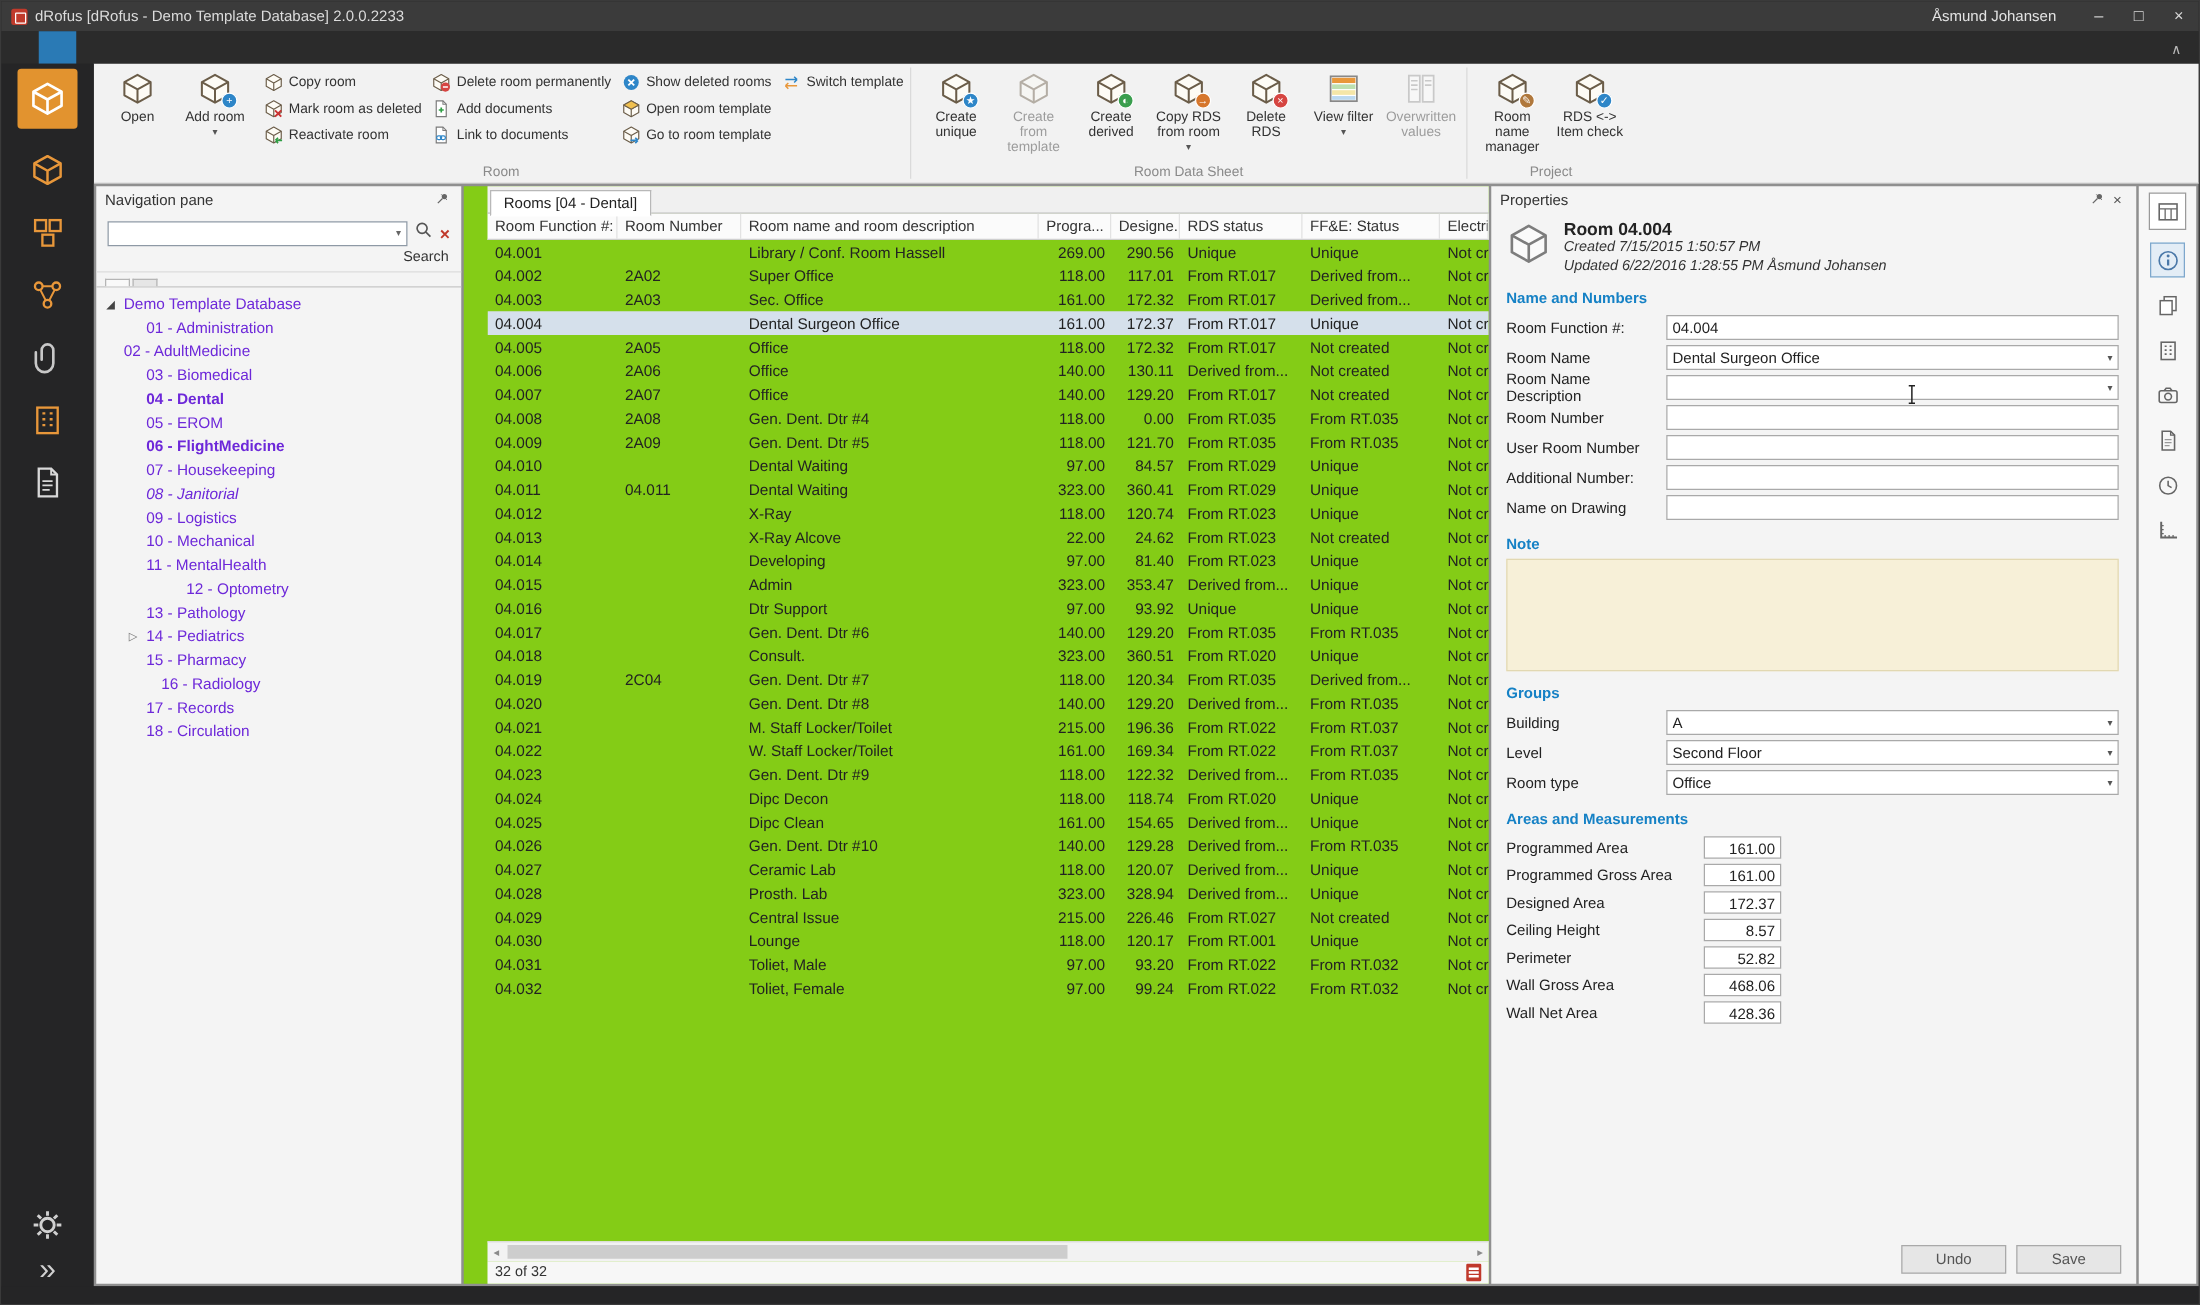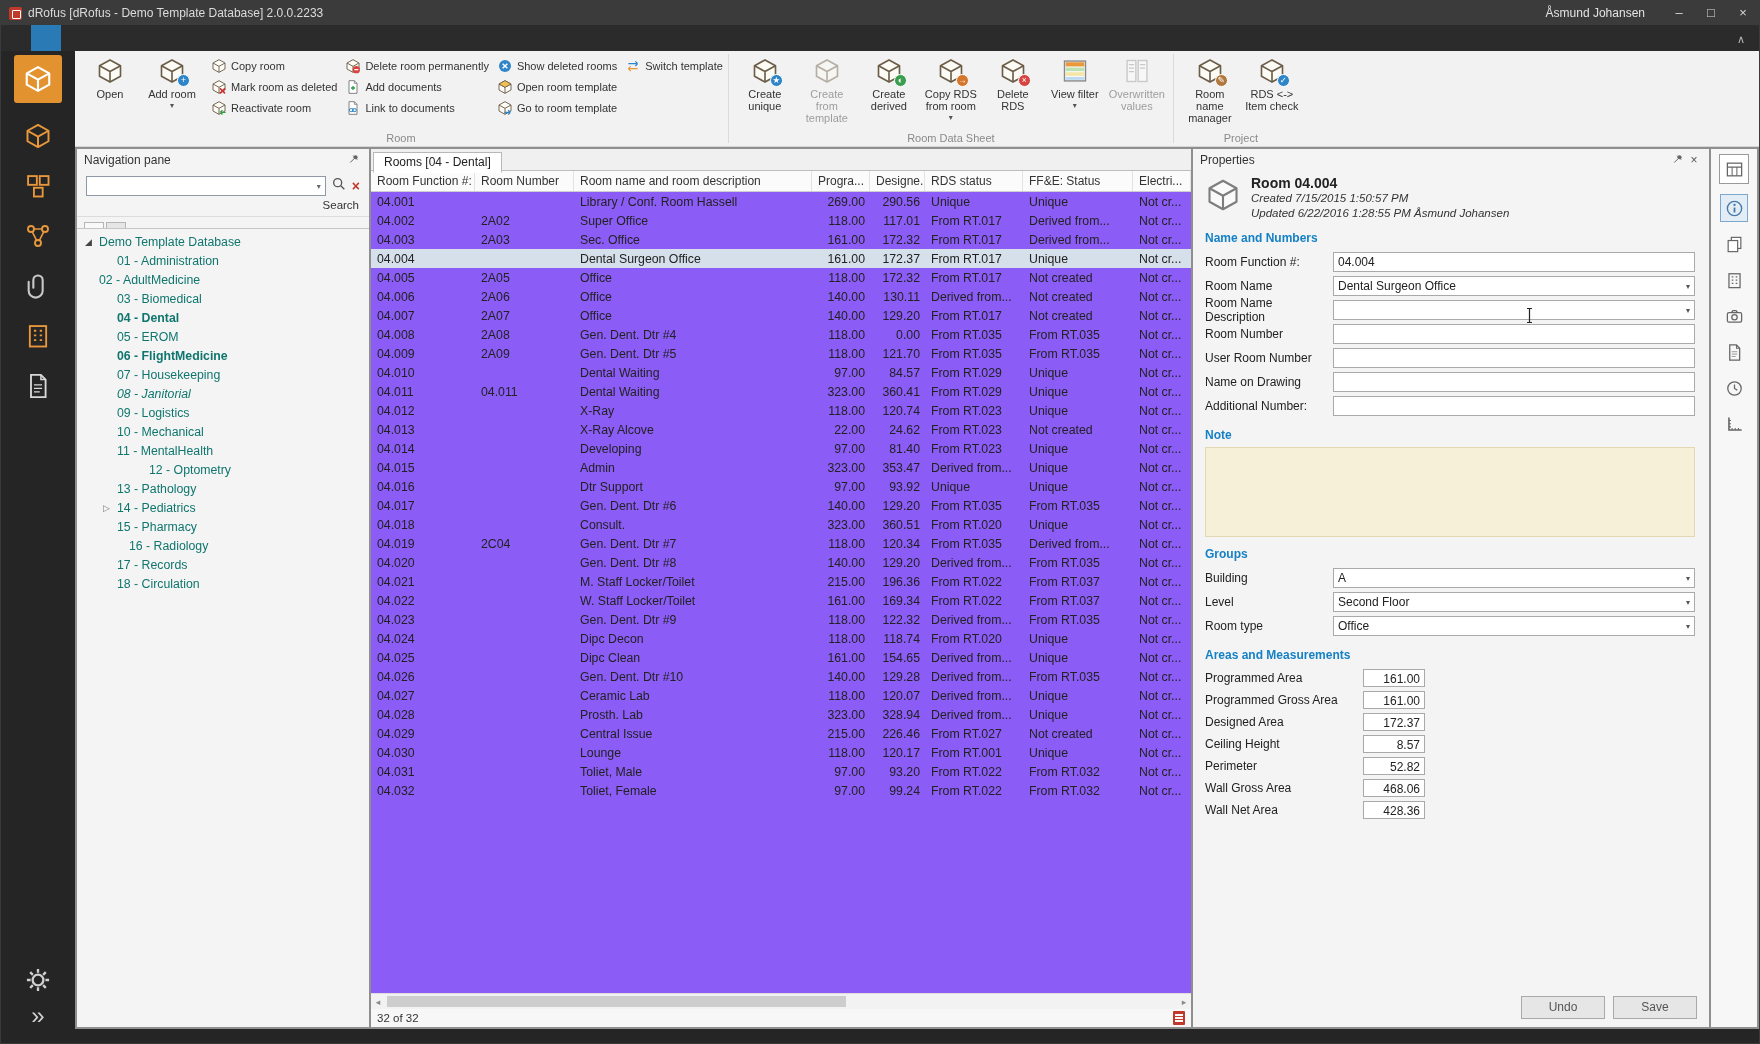--- a/index.html
+++ b/index.html
@@ -66,28 +66,28 @@
   .search-row{display:flex;align-items:center;gap:5px;padding:5px 9px 0 9px;}
   .search-box{flex:1;height:20px;background:#fff;border:1px solid #8e99a5;display:flex;align-items:center;justify-content:flex-end;box-sizing:border-box;}
   .search-box .combo-arrow{font-size:8px;color:#666;padding:0 4px;}
   .search-btn svg{width:16px;height:16px;}
   .clear-btn{color:#c0392b;font-weight:bold;font-size:14px;line-height:14px;}
   .search-link-row{text-align:right;padding:3px 10px 5px 0;font-size:11.5px;color:#333;border-bottom:1px solid #dcdcdc;}
   .nav-tabs{display:flex;padding:5px 0 0 7px;border-bottom:1px solid #c6c6c6;}
   .nav-tab{font-size:11.5px;padding:3px 9px 2px 9px;border:1px solid #b5b5b5;border-bottom:none;background:#e6e6e6;color:#333;margin-right:2px;}
   .nav-tab.selected{background:#f9f9f9;}
   .tree{flex:1;padding-top:3px;overflow:hidden;}
-  .tree-item{display:flex;align-items:center;height:19px;font-size:12.3px;color:#0f766e;padding-left:8px;white-space:nowrap;}
+  .tree-item{display:flex;align-items:center;height:19px;font-size:12.3px;color:#6d28d9;padding-left:8px;white-space:nowrap;}
   .twisty{width:14px;display:inline-block;font-size:9px;color:#444;flex:none;}
   .tree-item[data-arrow="down"] .twisty::before{content:"◢";}
   .tree-item[data-arrow="right"] .twisty::before{content:"▷";color:#777;}
   .tree-item.selected .tree-label{font-weight:bold;}
 
   
-  .table-panel{flex:1;background:#8b5cf6;display:flex;flex-direction:column;min-width:0;flex-shrink:1;}
+  .table-panel{flex:1;background:#84cc16;display:flex;flex-direction:column;min-width:0;flex-shrink:1;padding-left:19px;}
   .tabstrip{height:22px;background:#f0f0f0;border-bottom:1px solid #bdbdbd;padding:2px 0 0 2px;box-sizing:border-box;flex:none;}
   .table-tab{display:inline-block;padding:2px 10px 3px 10px;background:#fff;border:1px solid #b8b8b8;border-bottom:1px solid #fff;font-size:12px;color:#222;position:relative;top:1px;}
   .thead{display:flex;height:20px;background:#fbfbfb;border-bottom:1px solid #cfcfcf;font-size:12px;color:#333;flex:none;}
   .hcell{border-right:1px solid #e2e2e2;padding:3px 4px 0 6px;box-sizing:border-box;white-space:nowrap;overflow:hidden;flex:none;}
   .rows{flex:1;overflow:hidden;}
   .trow{display:flex;height:19px;align-items:center;font-size:12.3px;color:#222;}
   .trow.selected{background:#d5e0eb;}
   .c{padding:0 5px 0 6px;box-sizing:border-box;white-space:nowrap;overflow:hidden;flex:none;}
   .w1{width:104px;} .w2{width:99px;} .w3{width:238px;} .w4{width:58px;text-align:right;}
   .w5{width:55px;text-align:right;} .w6{width:98px;} .w7{width:110px;} .w8{flex:1;min-width:0;}
@@ -1065,28 +1065,28 @@
               </span>
             </div>
             <div class="frow t-text">
               <span class="flabel">User Room Number</span>
               <span class="finput">
                 <span class="fval"></span>
 
               </span>
             </div>
             <div class="frow t-text">
-              <span class="flabel">Name on Drawing</span>
+              <span class="flabel">Additional Number:</span>
               <span class="finput">
                 <span class="fval"></span>
 
               </span>
             </div>
             <div class="frow t-text">
-              <span class="flabel">Additional Number:</span>
+              <span class="flabel">Name on Drawing</span>
               <span class="finput">
                 <span class="fval"></span>
 
               </span>
             </div>
           </div>
 
         <div class="sect">Note</div>
         <div class="note-box"></div>
 

